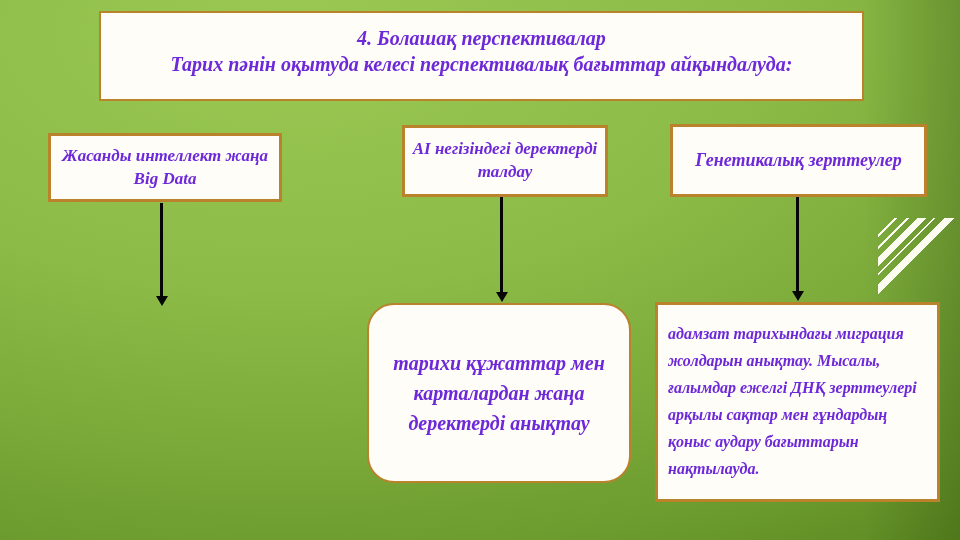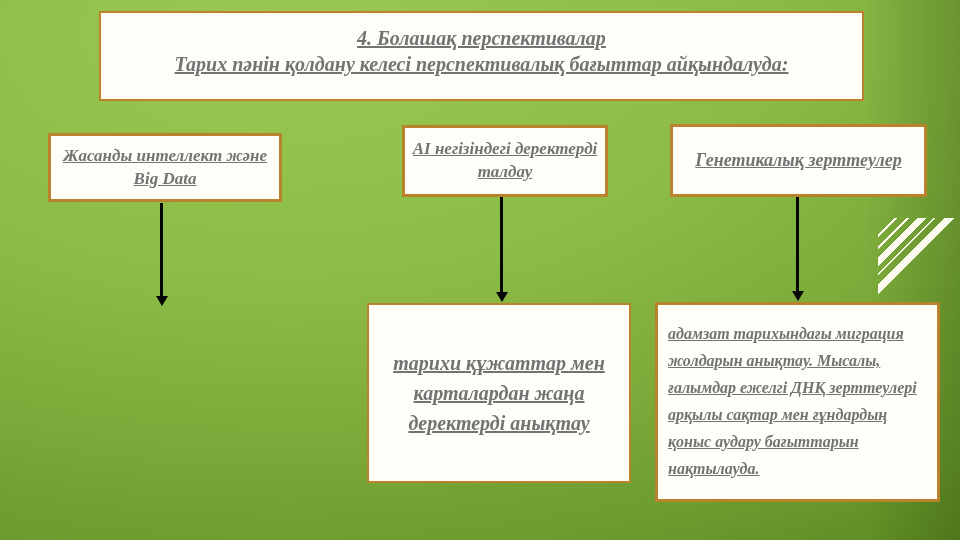--- a/index.html
+++ b/index.html
@@ -36,25 +36,24 @@
   }
   .box{
     position:absolute;
     background:#fffdf8;
     border:3px solid #b9822b;
     box-sizing:border-box;
     display:flex;
     flex-direction:column;
     align-items:center;
     justify-content:center;
-    color:#737373;
+    color:#6d28d9;
     font-weight:bold;
     font-style:italic;
     text-align:center;
-    text-decoration:underline;
   }
   .title-box{
     left:99px; top:11px; width:765px; height:90px;
     border-width:2px;
     font-size:20px;
     line-height:1.32;
     padding:0 10px 10px 10px;
   }
   .mid-box-1{ left:48px;  top:133px; width:234px; height:69px; font-size:17px; line-height:1.35; padding:0 8px;}
   .mid-box-2{ left:402px; top:125px; width:206px; height:72px; font-size:17px; line-height:1.35; padding:0 1px;}
@@ -65,20 +64,21 @@
     font-size:20px; line-height:1.55;
     text-align:left; align-items:flex-start;
     padding:10px 6px 10px 14px;
     justify-content:center;
   }
   .bot-box-2{
     left:367px; top:303px; width:264px; height:180px;
     border-width:2px;
     font-size:20px; line-height:1.5;
     padding:0 6px;
+    border-radius:27px;
   }
   .bot-box-3{
     left:655px; top:302px; width:285px; height:200px;
     font-size:16px; line-height:1.68;
     text-align:left; align-items:flex-start;
     padding:6px 15px 6px 10px;
     justify-content:center;
   }
   .arrow{
     position:absolute;
@@ -102,25 +102,25 @@
 </style>
 </head>
 <body>
 
 <div class="slide">
 
   <div class="stripes"></div>
 
   <div class="box title-box">
     <div>4. Болашақ перспективалар</div>
-    <div>Тарих пәнін қолдану келесі перспективалық бағыттар айқындалуда:</div>
+    <div>Тарих пәнін оқытуда келесі перспективалық бағыттар айқындалуда:</div>
   </div>
 
   <div class="box mid-box-1">
-    <span>Жасанды интеллект және Big Data</span>
+    <span>Жасанды интеллект жаңа Big Data</span>
   </div>
 
   <div class="box mid-box-2">
     <span>AI негізіндегі деректерді талдау</span>
   </div>
 
   <div class="box mid-box-3">
     <span>Генетикалық зерттеулер</span>
   </div>
 

